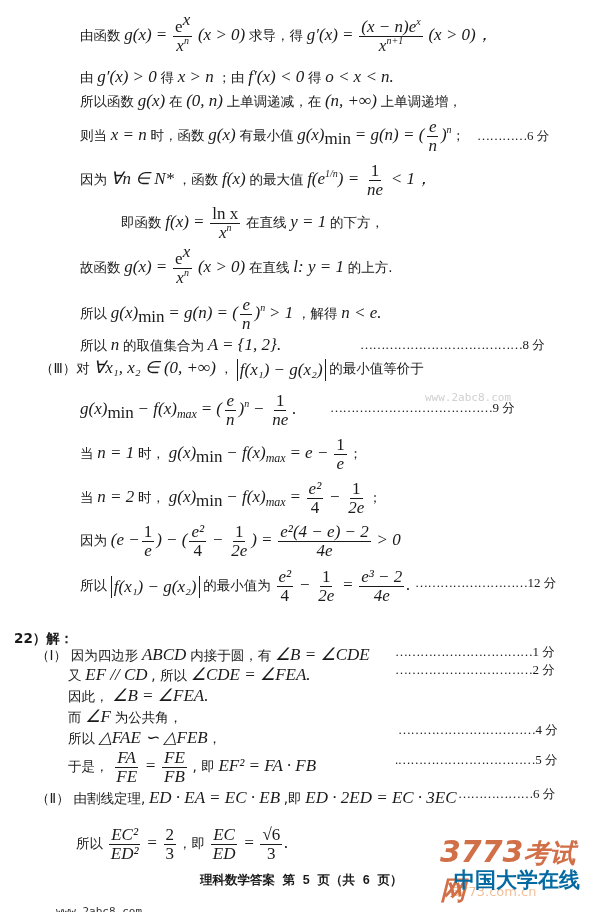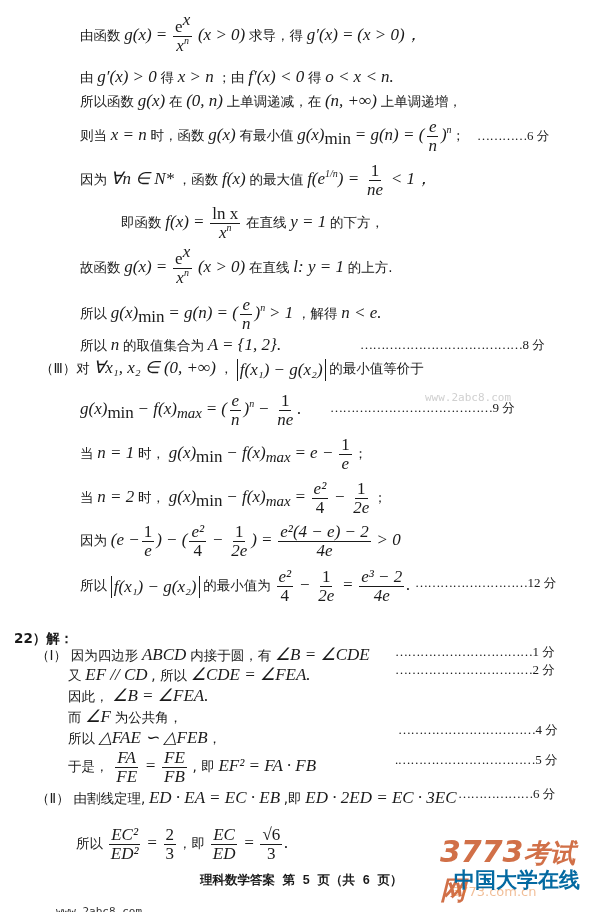--- a/index.html
+++ b/index.html
@@ -8,21 +8,21 @@
     font-family: "Liberation Serif", "DejaVu Serif", serif; color:#1a1a1a;
   }
   .line { position:absolute; white-space:nowrap; font-size:15px; line-height:20px; }
   .cn { font-family: "DejaVu Sans", sans-serif; font-size:13.5px; }
   .m { font-style:italic; font-family: "Liberation Serif", serif; font-size:17px; }
   .r { font-style:normal; font-family: "Liberation Serif", serif; font-size:17px; }
   .frac { display:inline-flex; flex-direction:column; align-items:center; vertical-align:middle; margin:0 2px; }
   .frac .num { border-bottom:1px solid #1a1a1a; padding:0 2px; line-height:18px; }
   .frac .den { padding:0 2px; line-height:18px; }
   sup { font-size:10px; vertical-align:super; line-height:0; }
-  sub { font-size:15px; vertical-align:sub; line-height:0; }
+  sub { font-size:12px; vertical-align:sub; line-height:0; }
   .score { position:absolute; white-space:nowrap; font-size:13px; font-family:"Liberation Serif", serif; letter-spacing:0px; }
   .score .dots { letter-spacing:-0.5px; }
   .score .cnu { font-family:"DejaVu Sans", sans-serif; font-size:12.5px; }
   .wm-url { position:absolute; font-family:"DejaVu Sans Mono", monospace; font-size:11px;margin-top:17px; }
   .footer { position:absolute; font-family:Liberation Mono, monospace; font-weight:bold; font-size:12.5px; }
   .wm-3773 { position:absolute; font-family:"DejaVu Sans", sans-serif; font-style:italic; font-weight:bold; font-size:30px; opacity:0.75; }
   .wm-cn { position:absolute; font-family:"DejaVu Sans", sans-serif; font-weight:bold; font-size:21px; }
   .wm-sub { position:absolute; font-family:"DejaVu Sans", sans-serif; font-size:13px; opacity:0.45; }
   .abs { display:inline-block; border-left:1.3px solid #1a1a1a; border-right:1.3px solid #1a1a1a; padding:0 2px; height:22px; line-height:22px; vertical-align:middle; }
 </style>
@@ -32,20 +32,24 @@
 <div class="line" style="left:80px;top:18px;height:44px;">
   <span class="cn">由函数</span>
   <span class="m">g(x) =</span>
   <span class="frac">
       <span class="num r"><span>e</span><sup class="m">x</sup></span>
       <span class="den m"><span>x</span><sup>n</sup></span>
     </span>
   <span class="m">(x &gt; 0)</span>
   <span class="cn">求导，得</span>
   <span class="m">g′(x) =</span>
+  <span class="frac">
+      <span class="num m"><span>(x − n)e</span><sup>x</sup></span>
+      <span class="den m"><span>x</span><sup>n+1</sup></span>
+    </span>
   <span class="m">(x &gt; 0)，</span>
 </div>
 
 <div class="line" style="left:80px;top:67px;">
   <span class="cn">由</span>
   <span class="m">g′(x) &gt; 0</span>
   <span class="cn">得</span>
   <span class="m">x &gt; n</span>
   <span class="cn">；由</span>
   <span class="m">f′(x) &lt; 0</span>

